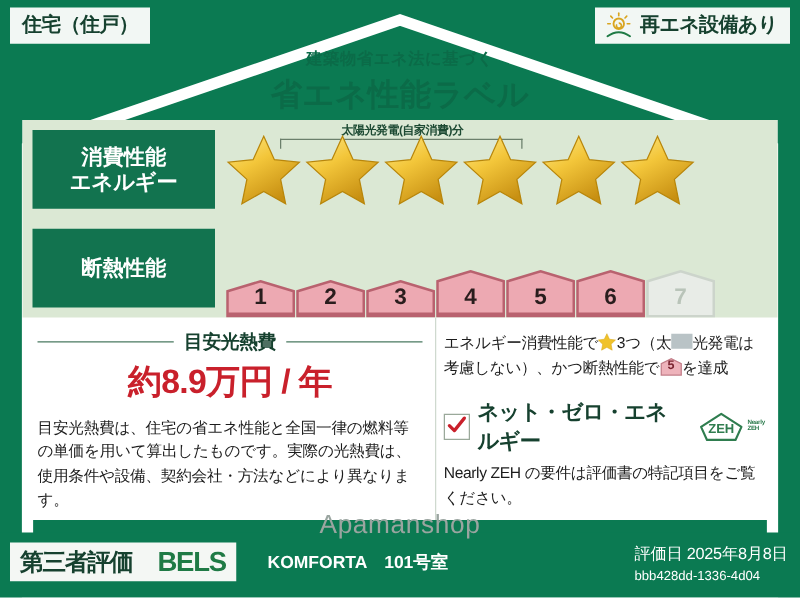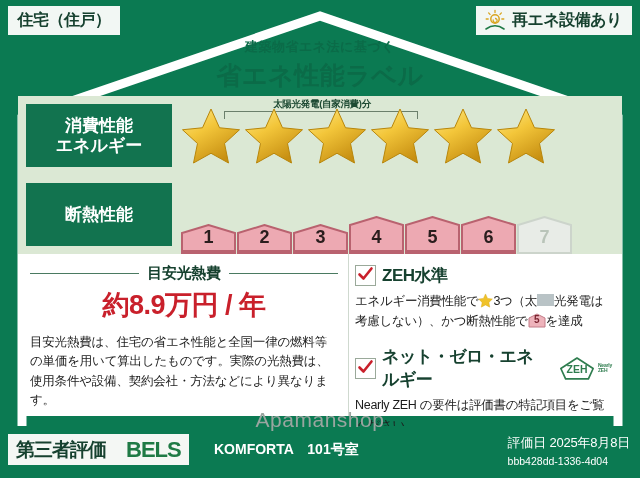--- a/index.html
+++ b/index.html
@@ -463,28 +463,20 @@
           <span class="t">目安光熱費</span>
           <span class="line"></span>
         </div>
         <div class="cost-value">約8.9万円 / 年</div>
         <div class="cost-desc">目安光熱費は、住宅の省エネ性能と全国一律の燃料等の単価を用いて算出したものです。実際の光熱費は、使用条件や設備、契約会社・方法などにより異なります。</div>
       </div>
 
       <div class="body-right">
 
         <div>
-          <div class="zeh-head">
-            <span class="chk">
-              <svg width="17" height="17" viewBox="0 0 17 17">
-                <path d="M2.5 8.5 L6.5 12.5 L14.5 2.5" fill="none" stroke="#c9202b" stroke-width="2.6" stroke-linecap="round" stroke-linejoin="round"></path>
-              </svg>
-            </span>
-            <span class="zeh-title">ZEH水準</span>
-          </div>
           <div class="zeh-desc"><span>エネルギー消費性能で</span><svg class="inline-star" viewBox="0 0 24 24">
                 <polygon points="12,1.5 15.3,8.6 23,9.6 17.4,15 18.8,22.6 12,19 5.2,22.6 6.6,15 1,9.6 8.7,8.6" fill="#f0c22a" stroke="#d8a91c" stroke-width="0.7"></polygon>
               </svg><span>3つ（太</span><span class="masked"></span><span>光発電</span><span>は考慮しない）、かつ断熱性能で</span><span class="inline-chip"><svg width="18" height="15" viewBox="0 0 18 15">
                   <polygon points="1,14 1,5 9,1 17,5 17,14" fill="#eeb3bb" stroke="#c27d88" stroke-width="1"></polygon>
                 </svg><span class="n">5</span></span><span>を達成</span></div>
         </div>
 
         <div class="block2">
           <div class="zeh-head">
             <span class="chk">

